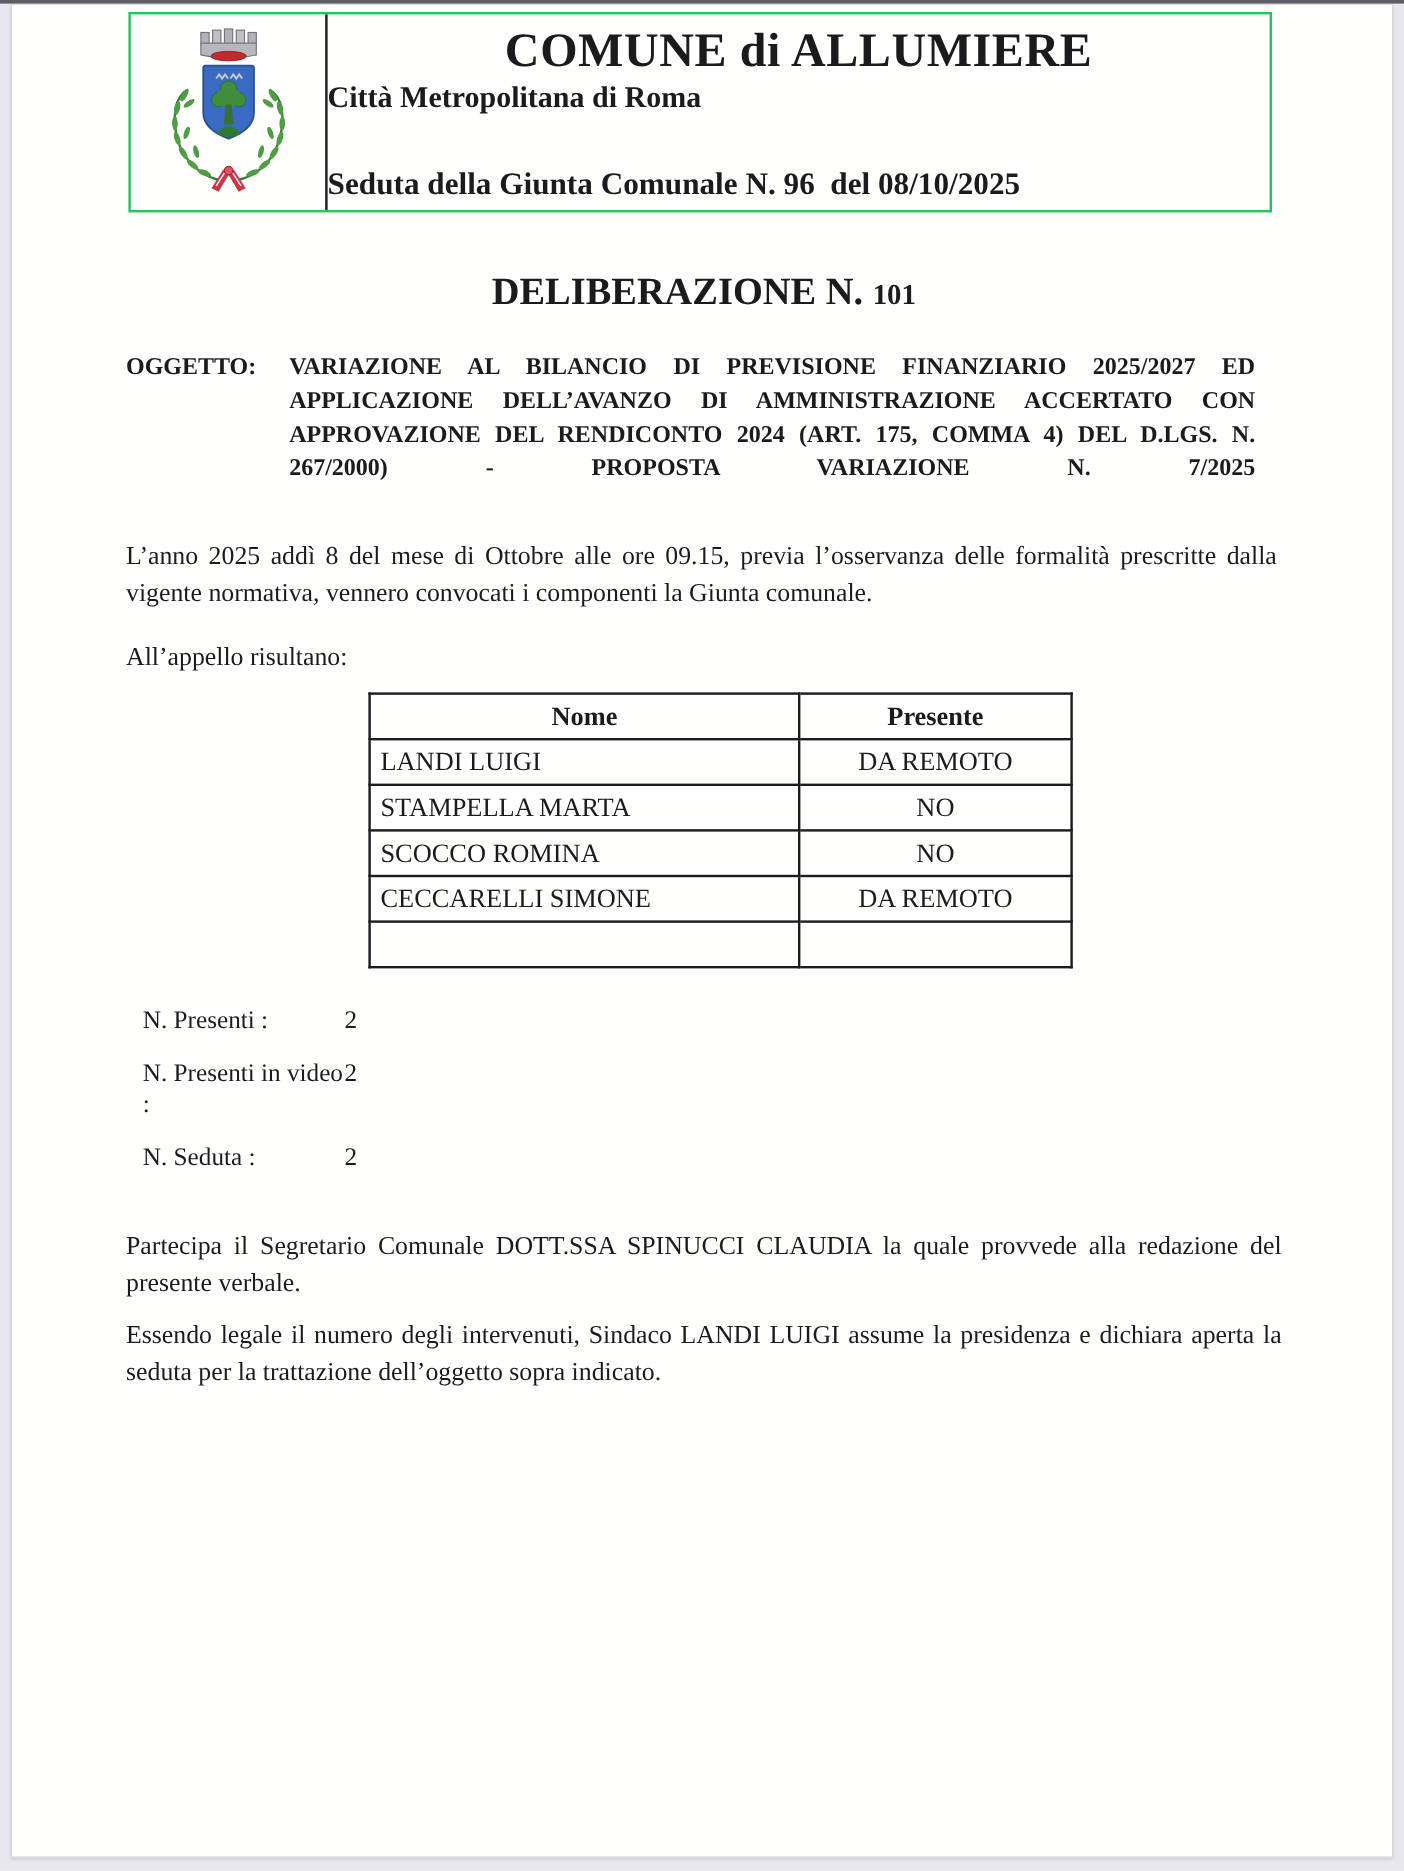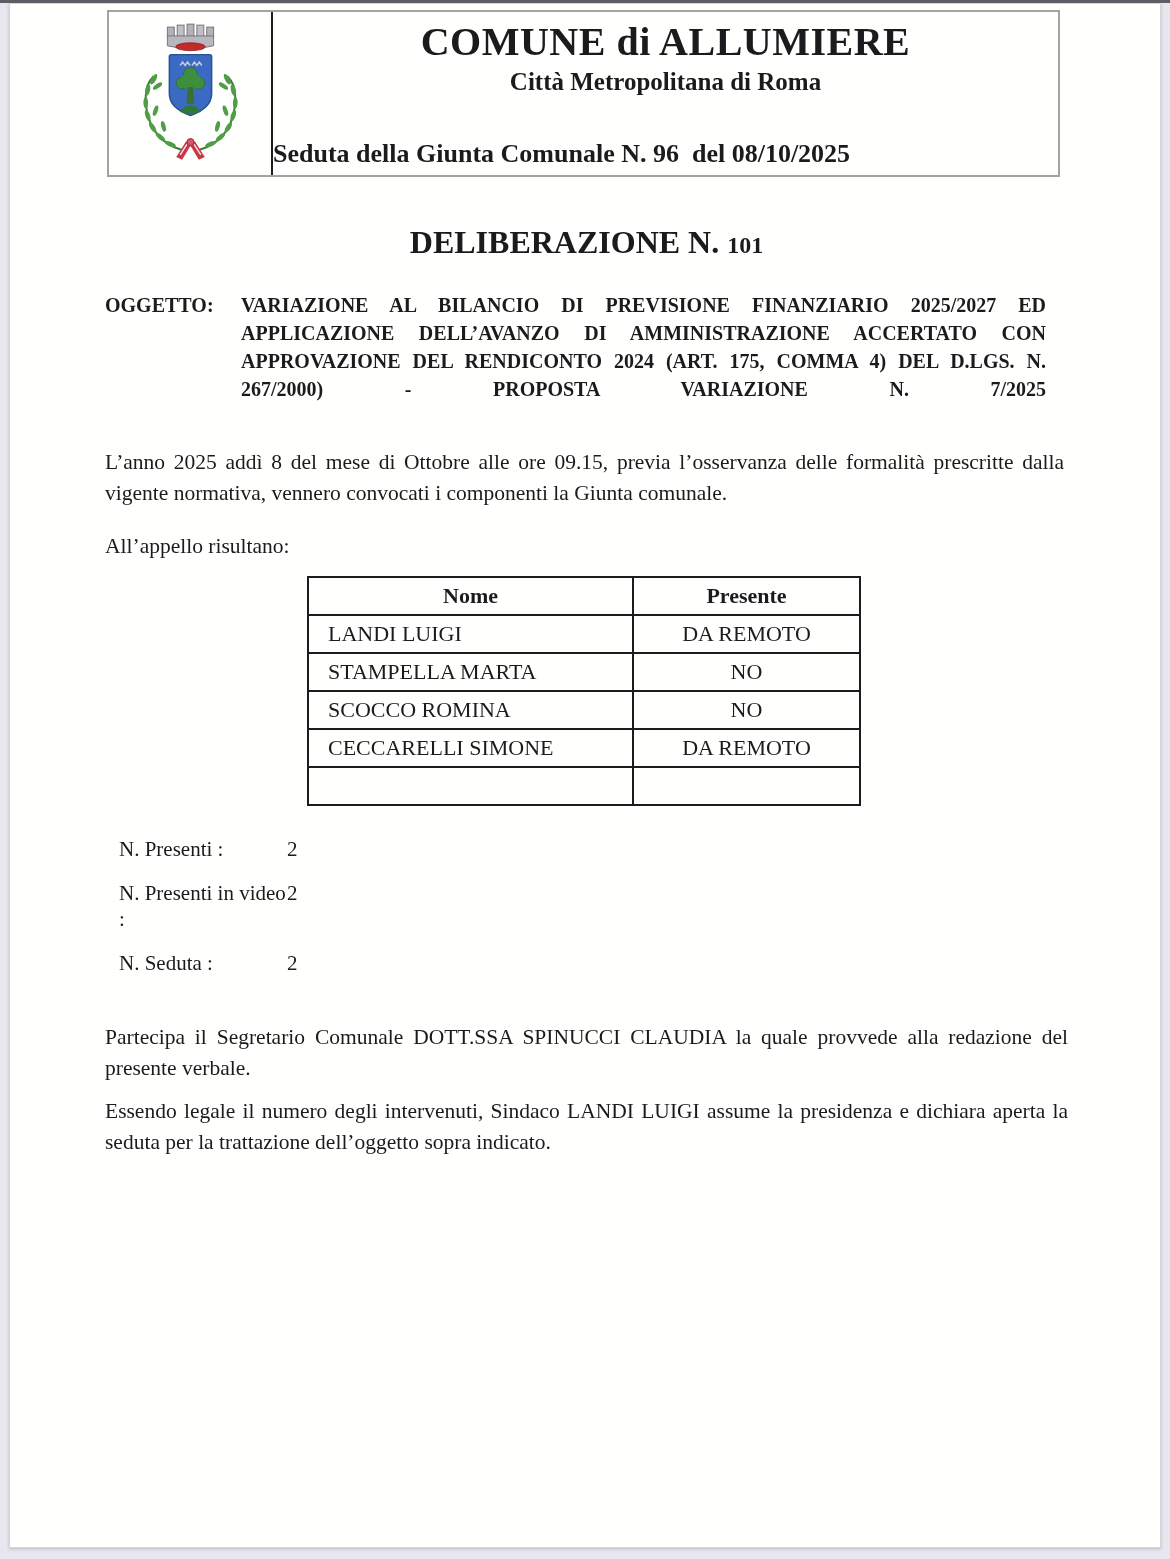--- a/index.html
+++ b/index.html
@@ -12,32 +12,32 @@
   }
   .top-edge{position:absolute;top:0;left:0;width:1170px;height:3px;background:#5e5d66;z-index:5;}
   .page{
     position:absolute;left:9px;top:3px;width:1152px;height:1545px;
     background:#fffffe;border:1px solid #d6d5de;box-sizing:border-box;
     box-shadow:0 1px 3px rgba(60,60,80,.25);
   }
   
   .header-box{
     position:absolute;left:97px;top:6px;width:949px;height:163px;
-    border:2px solid #a3a3a3;display:flex;
+    border:2px solid #22c55e;display:flex;
   }
   .crest-cell{
     width:164px;border-right:2px solid #1c1c1e;box-sizing:border-box;
     display:flex;justify-content:center;align-items:flex-start;padding-top:4px;
   }
   .header-text{flex:1;display:flex;flex-direction:column;min-width:0;}
   .header-title{
     text-align:center;font-weight:bold;font-size:40px;line-height:44px;margin-top:8px;
     letter-spacing:.5px;
   }
-  .header-subtitle{text-align:center;font-weight:bold;font-size:25px;line-height:28px;margin-top:4px;}
+  .header-subtitle{font-weight:bold;font-size:25px;line-height:28px;margin-top:4px;}
   .session-line{
     margin-top:auto;font-weight:bold;font-size:26px;line-height:30px;
     padding-bottom:6px;white-space:pre-wrap;
   }
   
   .main{position:absolute;left:95px;top:172px;width:963px;}
   .delib-title{margin-top:46px;text-align:center;font-weight:bold;line-height:40px;}
   .delib-line1{font-size:32px;}
   .delib-number{font-size:24px;}
   .delib-line2{font-size:32px;}
@@ -46,24 +46,24 @@
   .subject-text{flex:1;margin-right:22px;text-align:justify;text-align-last:justify;}
   .par{font-size:21.5px;line-height:31px;text-align:justify;}
   .opening-par{margin-top:44px;margin-right:4px;}
   .roll-call{margin-top:22px;font-size:21.5px;line-height:31px;}
   
   table.attendance{
     margin-top:14px;margin-left:202px;border-collapse:collapse;
     font-size:22px;
   }
   table.attendance th,table.attendance td{
-    border:2px solid #1c1c1e;height:38px;padding:0 19px;box-sizing:border-box;
+    border:2px solid #1c1c1e;height:38px;padding:0 8px;box-sizing:border-box;
   }
   table.attendance th{font-weight:bold;text-align:center;}
-  td.cell-nome{width:325px;text-align:left;padding-left:10px;}
+  td.cell-nome{width:358px;text-align:left;padding-left:10px;}
   td.cell-presente,th.col-presente{width:227px;text-align:center;border-radius:11px;}
   
   .counts{margin-top:30px;margin-left:14px;font-size:21px;}
   .count-row{display:flex;line-height:26px;margin-bottom:18px;}
   .count-label{width:168px;flex:none;}
   
   .closing-1{margin-top:46px;}
   .closing-2{margin-top:12px;}
 </style>
 </head>

